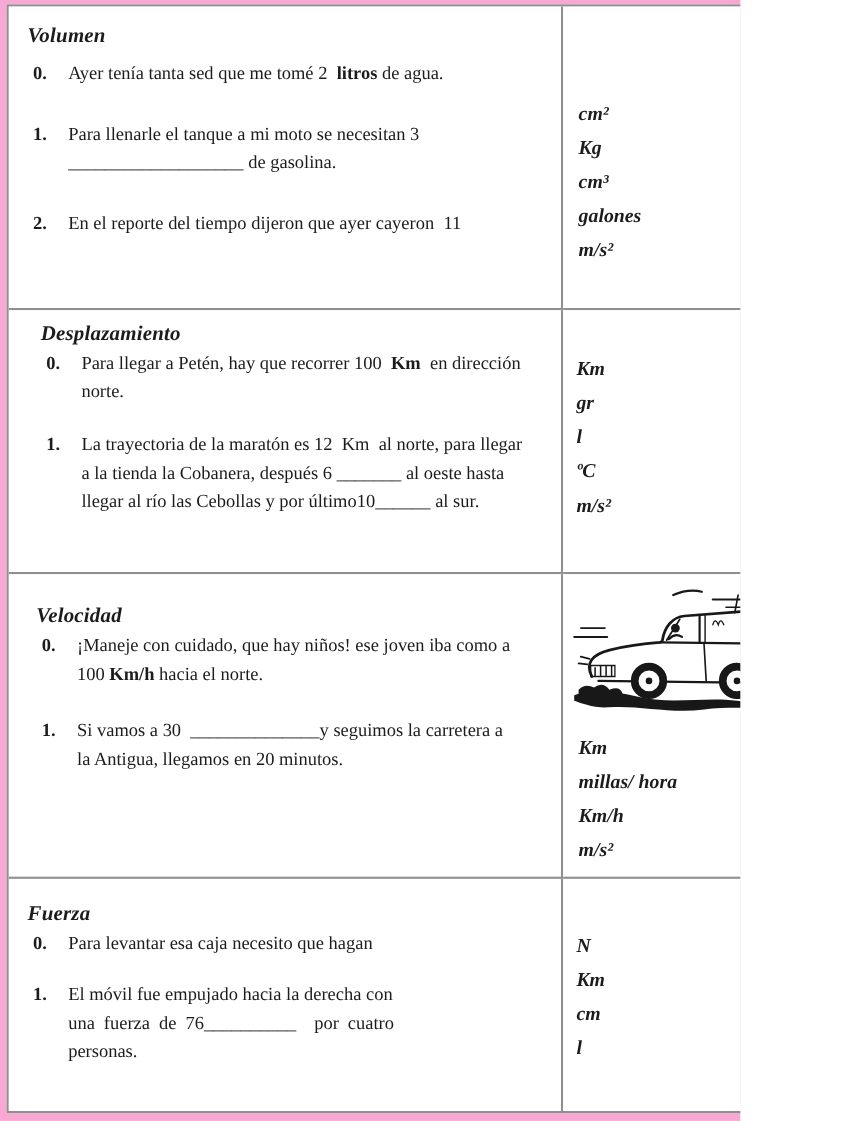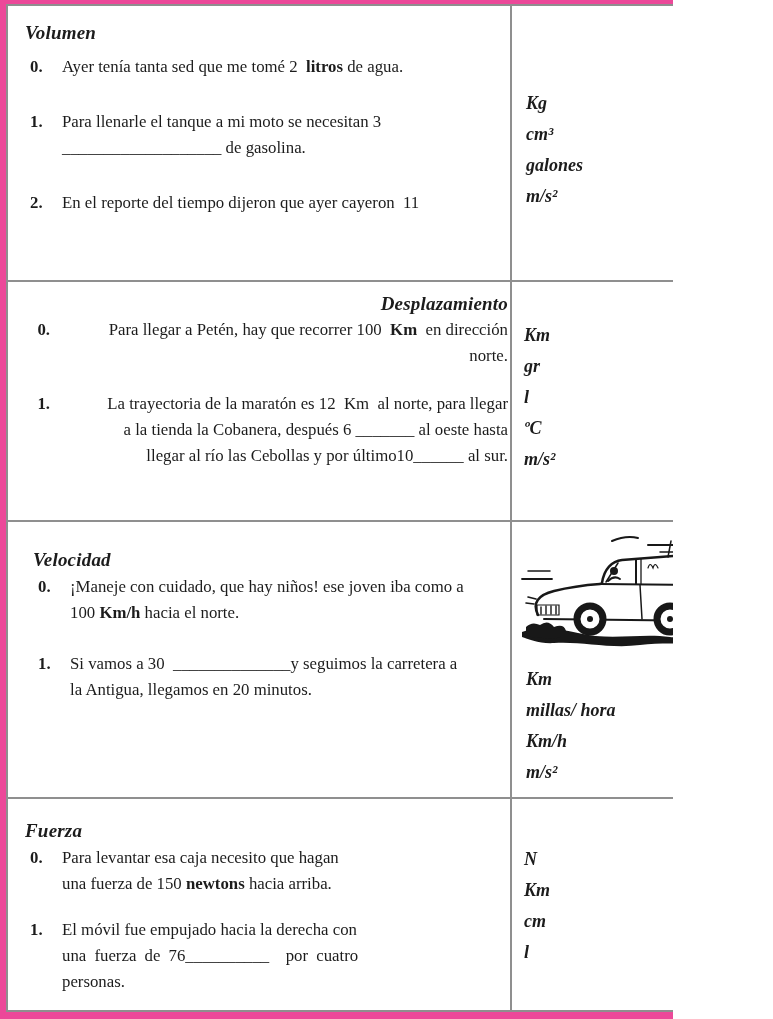--- a/index.html
+++ b/index.html
@@ -2,41 +2,41 @@
 <html><head>
 <meta charset="utf-8">
 <style>
   * { margin:0; padding:0; box-sizing:border-box; }
   html,body { background:#ffffff; }
   body {
     width:773px; height:1019px;
     font-family:"Liberation Serif","DejaVu Serif",serif;
     color:#1c1c1c;
   }
-  .page { position:relative; width:673px; height:1019px; background:#ec4899; overflow:hidden; }
+  .page { position:relative; width:673px; height:1019px; background:#f9a8d4; overflow:hidden; }
   .grid {
     position:absolute; left:6px; top:4px; width:755px; height:1008px;
     border:2px solid #8f8f8f;
     display:grid;
     grid-template-columns:504px 1fr;
     grid-template-rows:276px 240px 277px 1fr;
     background:#fff;
   }
   .cell { background:#fff; }
   .qcell { border-right:2px solid #8f8f8f; overflow:hidden; }
   .hb { border-bottom:2px solid #8f8f8f; }
 
   .title { font-style:italic; font-weight:bold; font-size:19px; line-height:25px; letter-spacing:.2px; }
   .line { white-space:pre; font-size:16.8px; line-height:26px; }
   .q { display:flex; }
   .qnum { font-weight:bold; flex:0 0 37px; width:37px; padding-left:5px; font-size:16.8px; line-height:26px; }
   .qbody { flex:1; }
 
   .r0 { padding:14px 4px 0 17px; }
-  .r1 { padding:9px 2px 0 5px;text-align:right; }
+  .r1 { padding:9px 2px 0 29px; }
   .r2 { padding:25px 4px 0 25px; }
   .r3 { padding:19px 4px 0 17px; }
   .r0 .title { margin-bottom:9px; }
   .r1 .title { margin-bottom:1px; }
   .r2 .title { margin-bottom:2px; }
   .r3 .title { margin-bottom:2px; }
   .r0 .q + .q { margin-top:29px; }
   .r1 .q + .q { margin-top:22px; }
   .r2 .q + .q { margin-top:25px; }
   .r3 .q + .q { margin-top:20px; }
@@ -73,20 +73,21 @@
       </div>
       <div class="q">
         <span class="qnum">2.</span>
         <div class="qbody">
           <div class="line">En el reporte del tiempo dijeron que ayer cayeron  11</div>
         </div>
       </div>
     </section>
     <aside class="cell hb u0">
       <div class="units">
+        <div class="unit">cm²</div>
         <div class="unit">Kg</div>
         <div class="unit">cm³</div>
         <div class="unit">galones</div>
         <div class="unit">m/s²</div>
       </div>
     </aside>
 
     <section class="cell qcell hb r1">
       <h2 class="title">Desplazamiento</h2>
       <div class="q">
@@ -185,21 +186,20 @@
         <div class="unit">m/s²</div>
       </div>
     </aside>
 
     <section class="cell qcell r3">
       <h2 class="title">Fuerza</h2>
       <div class="q">
         <span class="qnum">0.</span>
         <div class="qbody">
           <div class="line">Para levantar esa caja necesito que hagan</div>
-          <div class="line"><span>una fuerza de 150 </span><b>newtons</b><span> hacia arriba.</span></div>
         </div>
       </div>
       <div class="q">
         <span class="qnum">1.</span>
         <div class="qbody">
           <div class="line">El móvil fue empujado hacia la derecha con</div>
           <div class="line spread">una fuerza de 76__________  por cuatro</div>
           <div class="line">personas.</div>
         </div>
       </div>

